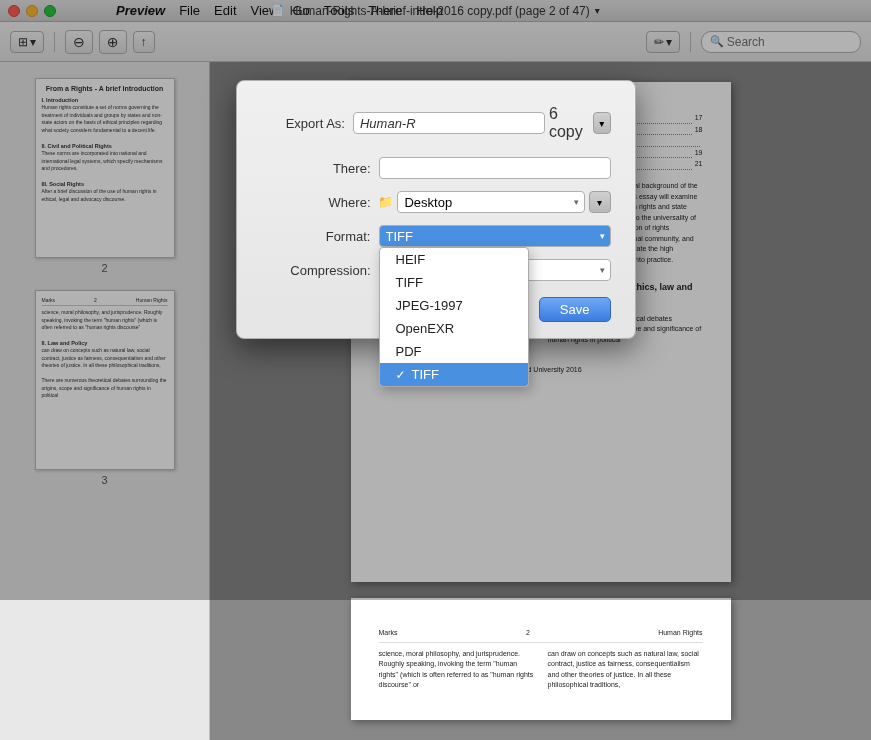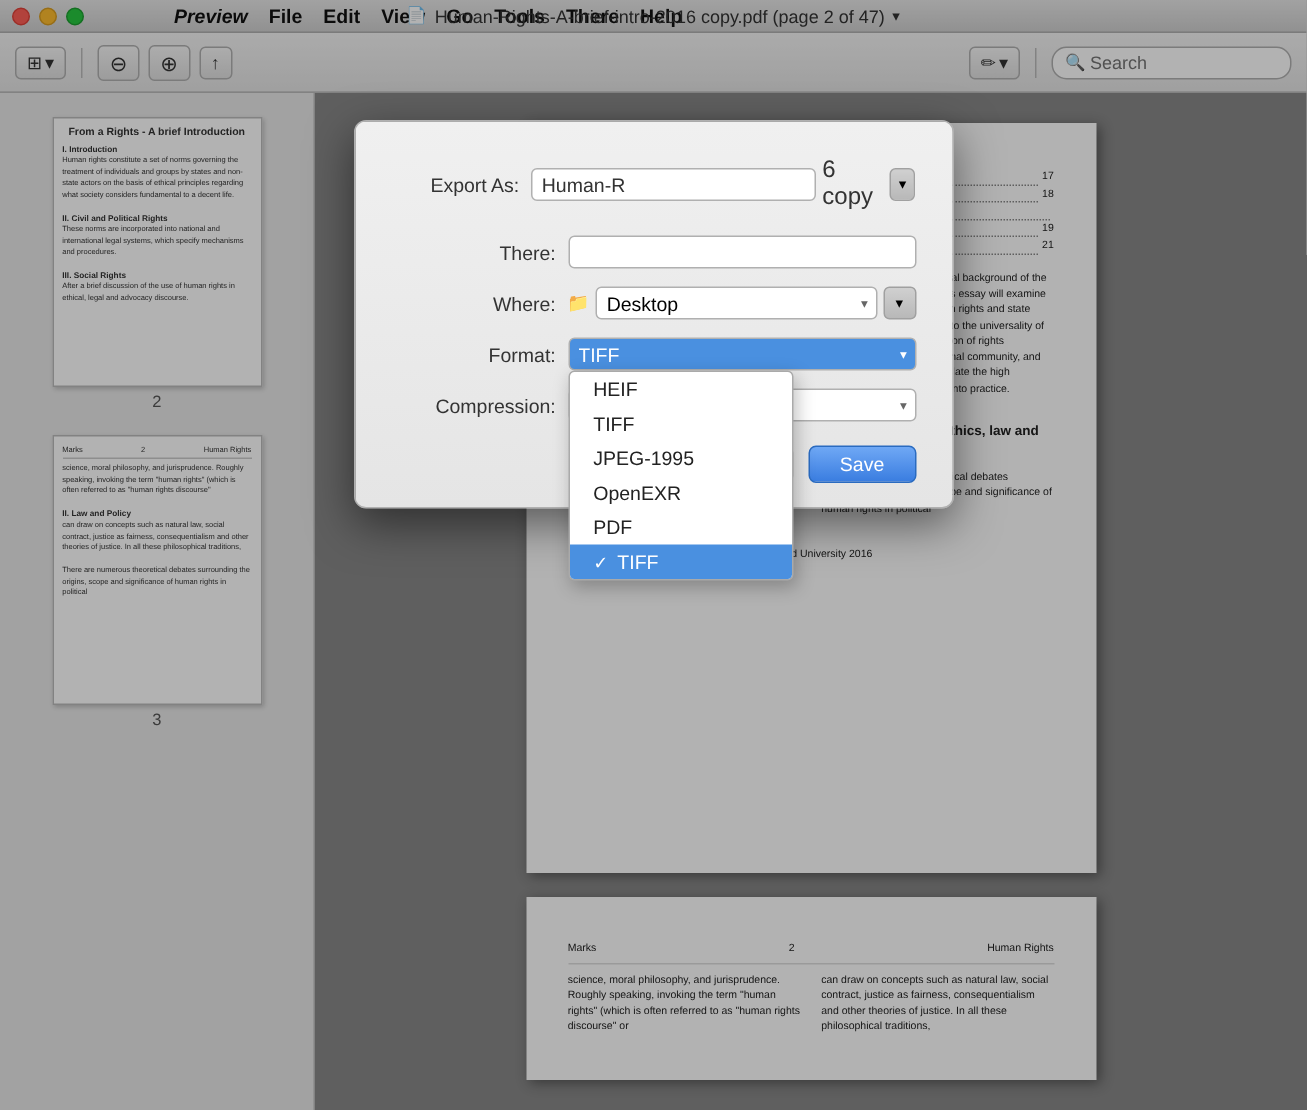--- a/index.html
+++ b/index.html
@@ -51,21 +51,20 @@
     }
     .titlebar-menu {
       display: flex;
       gap: 14px;
       margin-left: 60px;
     }
     .titlebar-menu span {
       font-size: 13px;
       color: #111;
       cursor: pointer;
-      font-weight: bold;
     }
     .titlebar-menu .app-name { font-weight: bold; font-style: italic; }
 
     
     .toolbar {
       width: 871px;
       height: 40px;
       background: linear-gradient(to bottom, #f5f5f5, #e5e5e5);
       border-bottom: 1px solid #bbb;
       display: flex;
@@ -182,21 +181,21 @@
     }
     .pdf-toc-dots { flex: 1; border-bottom: 1px dotted #888; margin: 0 3px; }
     .pdf-center { text-align: center; margin: 4px 0; }
 
     
     .modal-overlay {
       position: absolute;
       top: 0;
       left: 0;
       width: 871px;
-      height: 740px;
+      height: 600px;
       background: rgba(0,0,0,0.3);
       display: flex;
       justify-content: center;
       align-items: flex-start;
       padding-top: 80px;
       z-index: 100;
     }
     .modal {
       background: linear-gradient(to bottom, #f0f0f0, #e5e5e5);
       border: 1px solid #b0b0b0;
@@ -515,21 +514,21 @@
     </div>
 
   </div>
 </div>
 
 <div class="modal-overlay">
   <div class="modal">
 
     <div class="modal-row">
       <label class="modal-label">Export As:</label>
-      <input class="modal-input" type="text" value="Human-R" style="flex: 1 1 0%;">
+      <input class="modal-input" type="text" value="Human-R" style="flex: 1 1 0%; font-style: italic;">
       <span style="font-size:16px;color:#333;margin:4px 4px;">6 copy</span>
       <button class="modal-dropdown-btn">
         <span>▾</span>
       </button>
     </div>
 
     <div class="modal-row">
       <label class="modal-label">There:</label>
       <input class="modal-input" type="text" value="" style="">
     </div>
@@ -566,21 +565,21 @@
       </div>
 
       <div class="format-dropdown">
         <div class="format-dropdown-item">
           <span>HEIF</span>
         </div>
         <div class="format-dropdown-item">
           <span>TIFF</span>
         </div>
         <div class="format-dropdown-item">
-          <span>JPEG-1995</span>
+          <span>JPEG-1997</span>
         </div>
         <div class="format-dropdown-item">
           <span>OpenEXR</span>
         </div>
         <div class="format-dropdown-item">
           <span>PDF</span>
         </div>
         <div class="format-dropdown-item selected">
           <span class="checkmark">✓</span>
           <span>TIFF</span>

